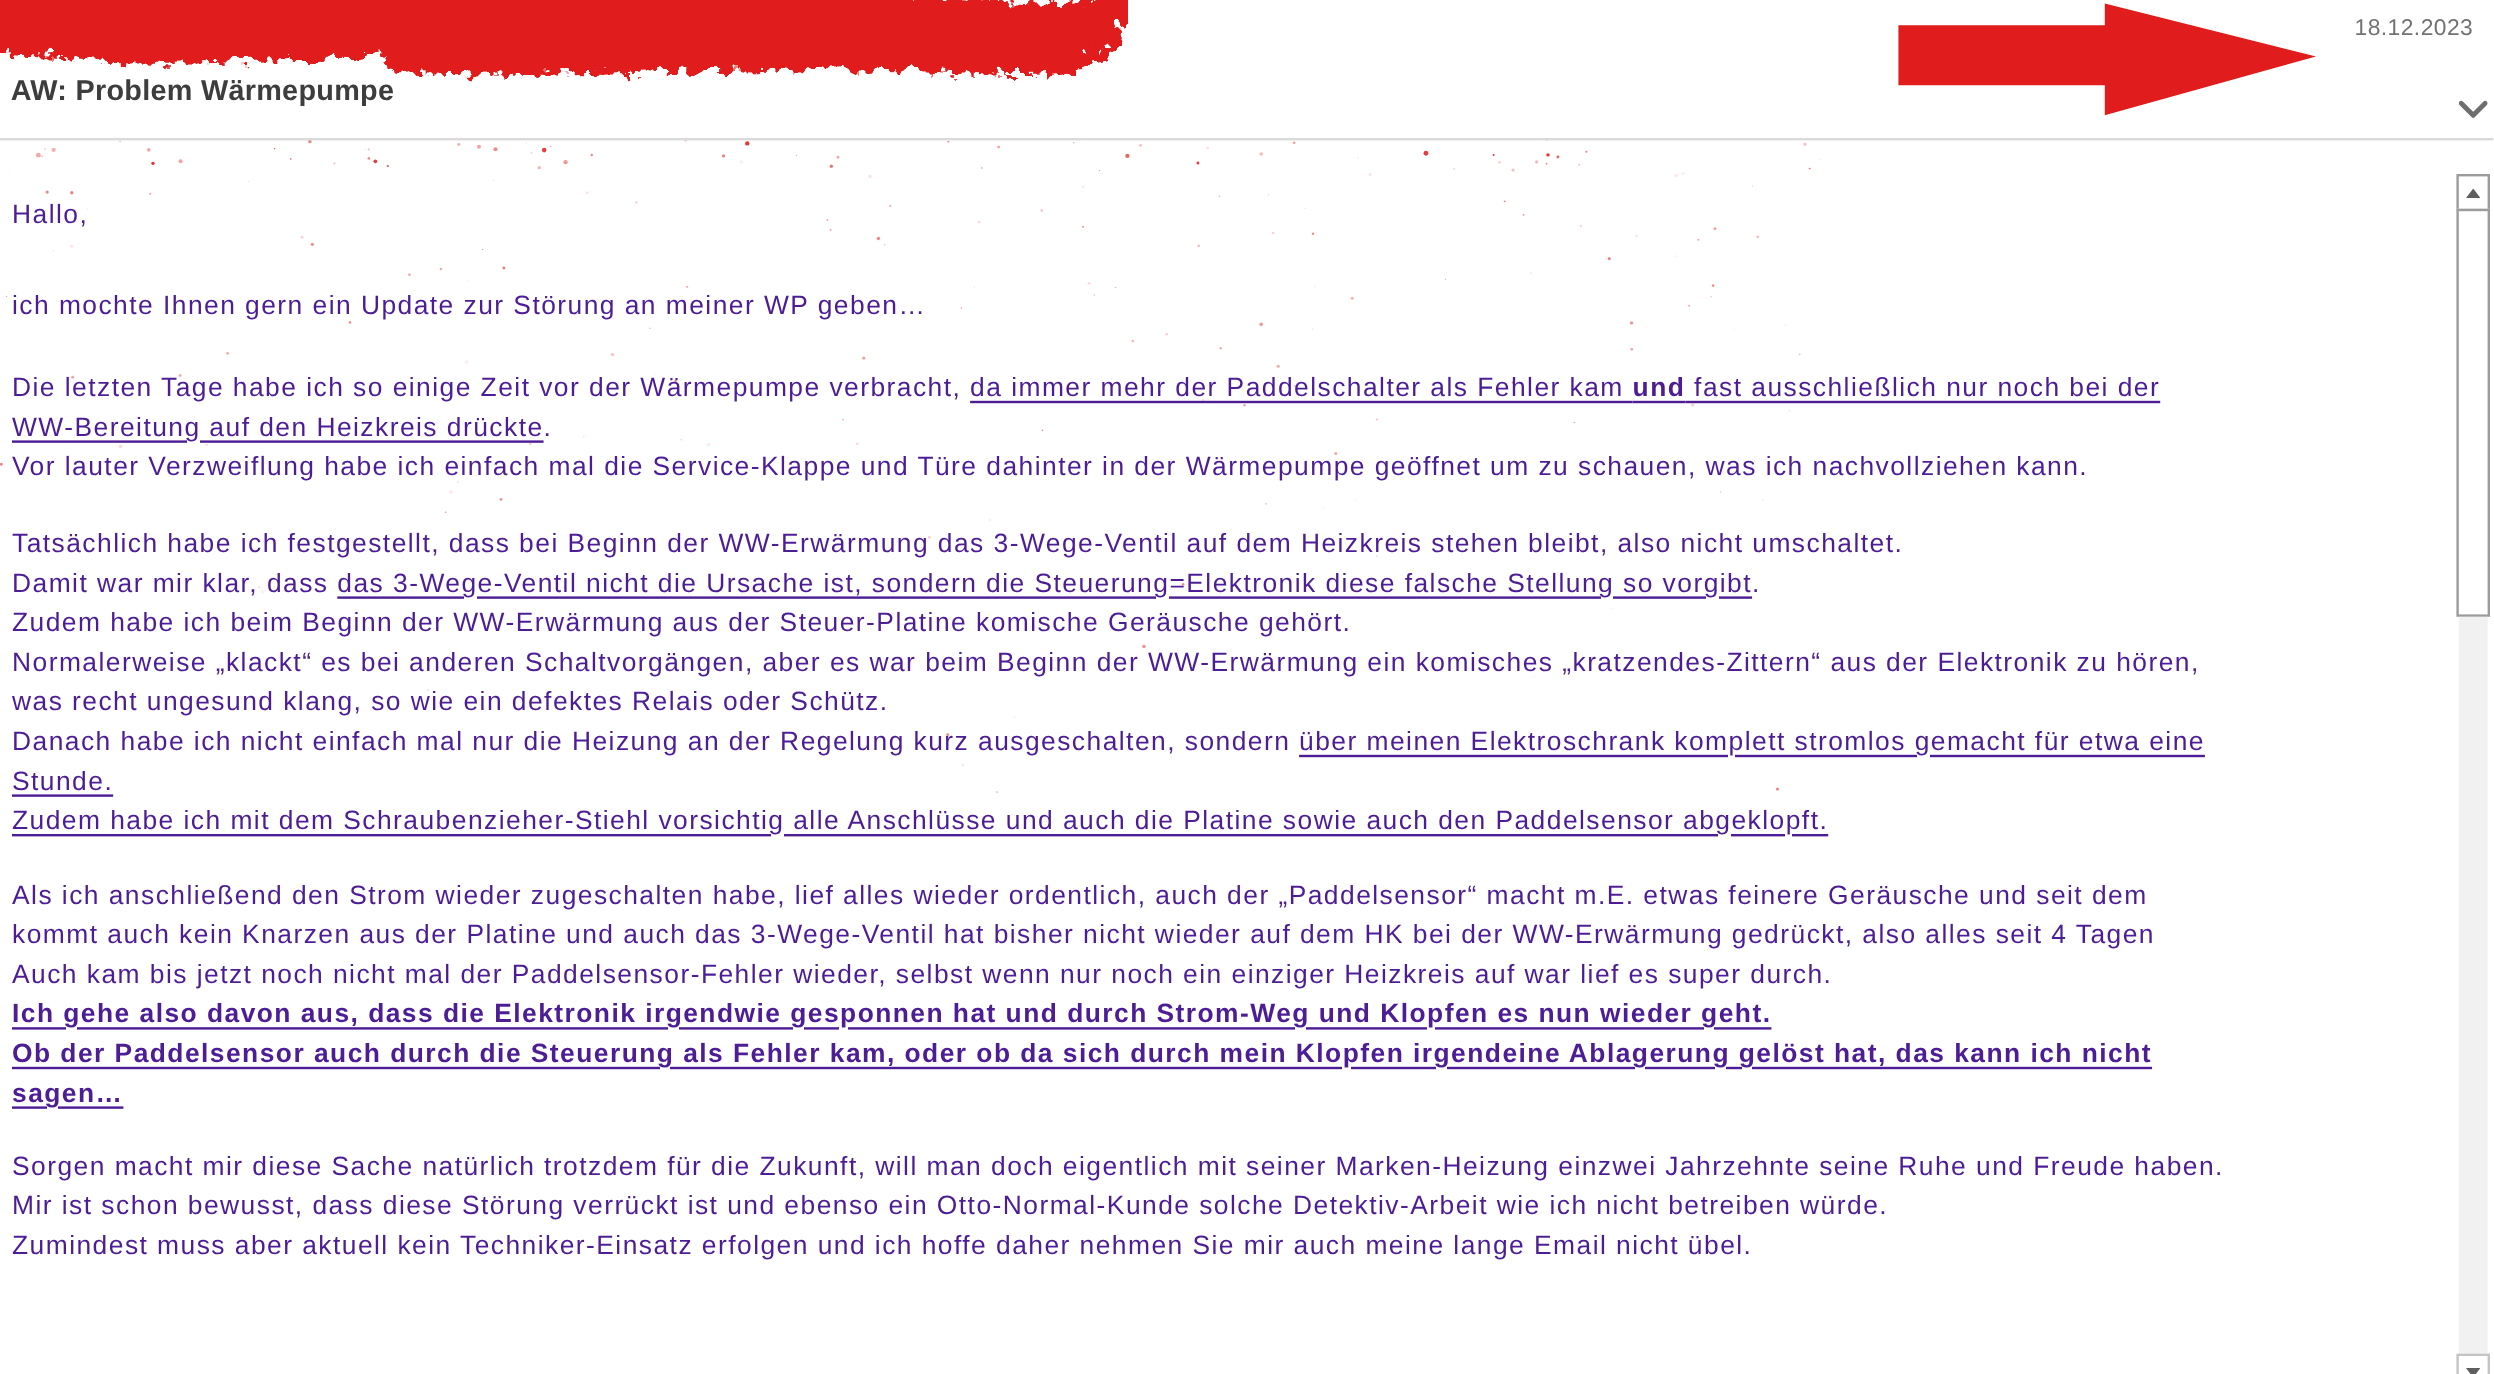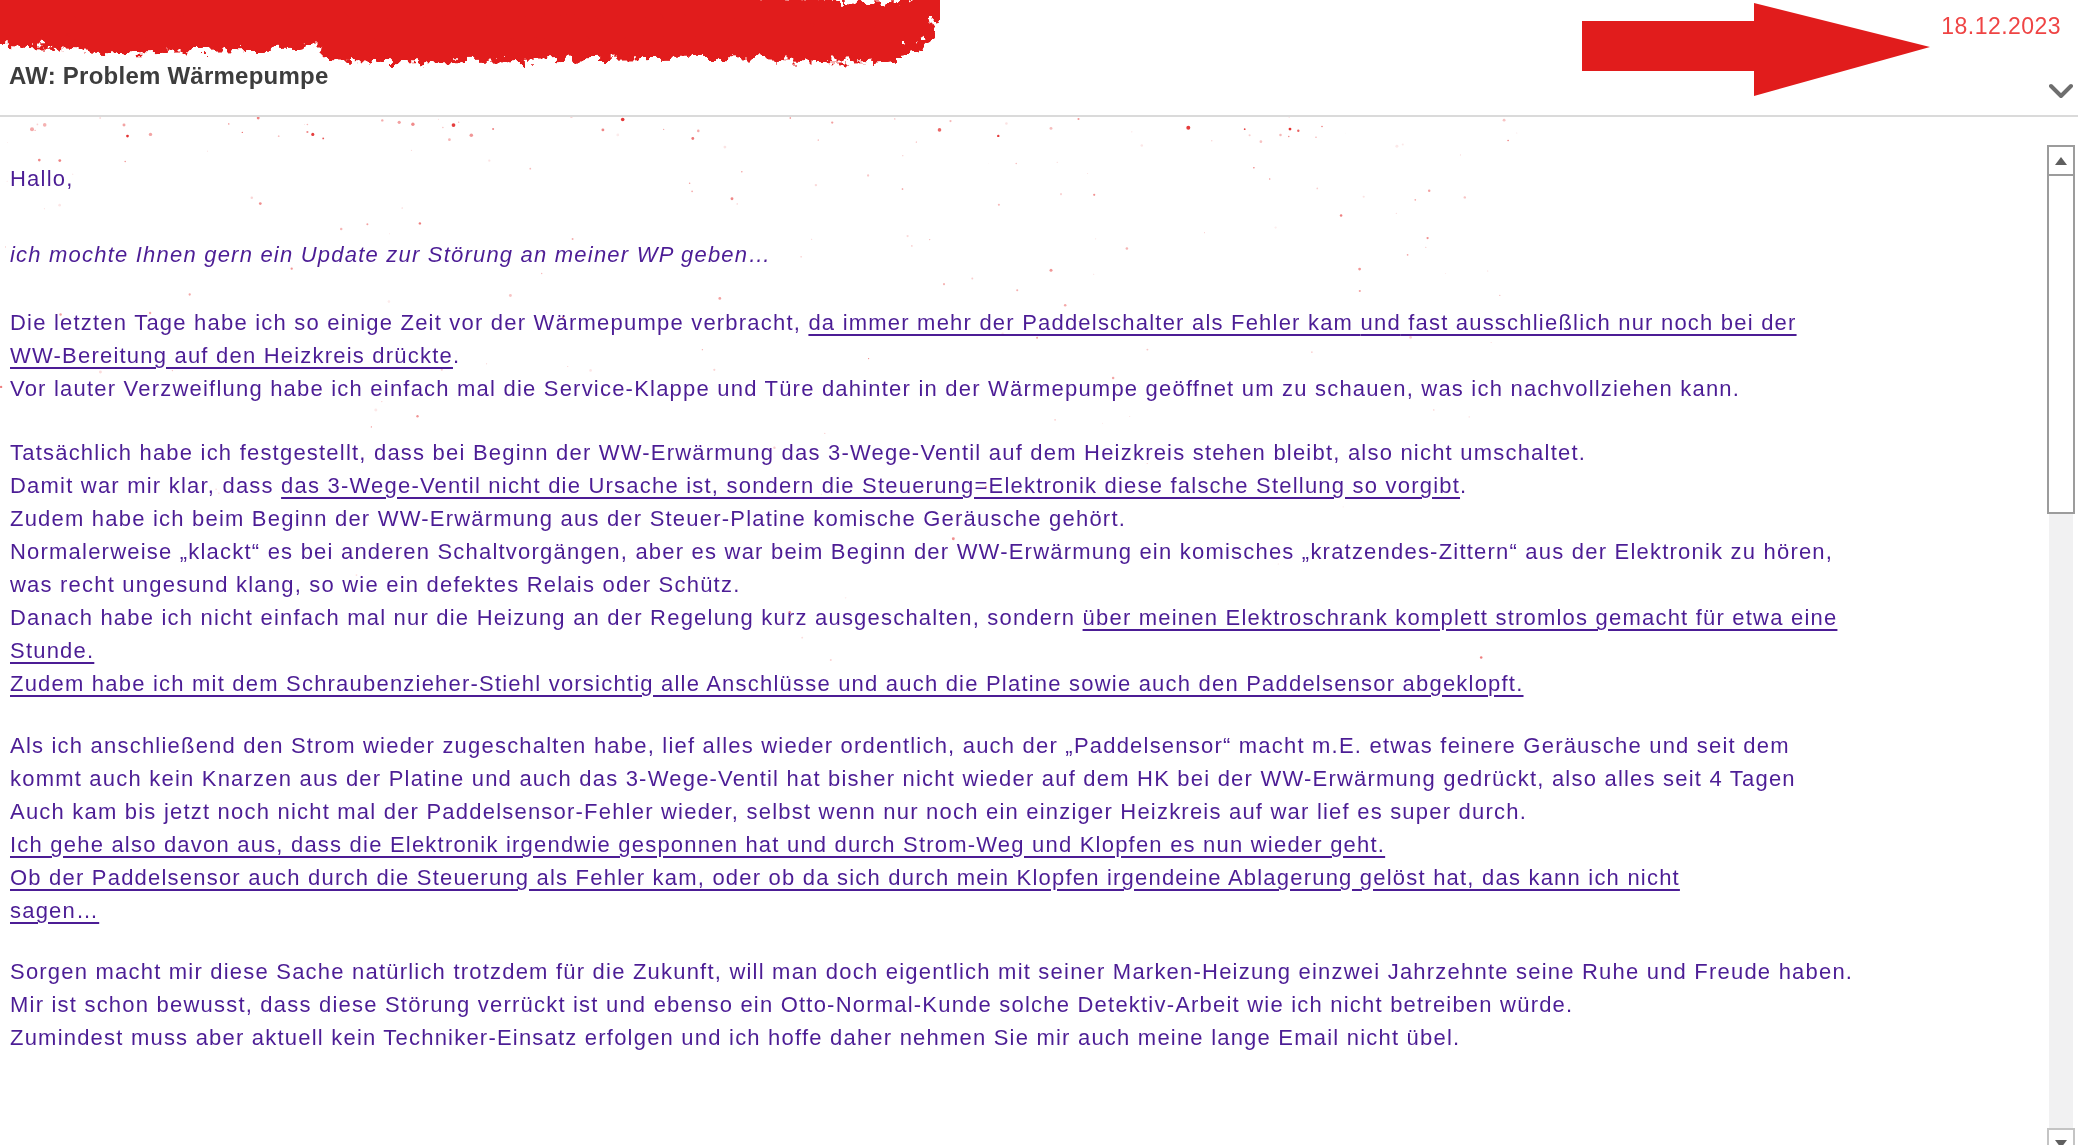--- a/index.html
+++ b/index.html
@@ -11,44 +11,44 @@
   .page{position:relative;width:2078px;height:1145px;overflow:hidden;}
 
   
   .msg-header{position:absolute;left:0;top:0;width:100%;height:116px;background:#ffffff;}
   .subject{
     position:absolute;left:9px;top:62px;
     font-size:24px;font-weight:700;color:#3d3d3d;letter-spacing:.01em;
   }
   .date{
     position:absolute;right:17px;top:13px;
-    font-size:23px;color:#ef4444;letter-spacing:.02em;
+    font-size:19px;color:#737373;letter-spacing:.02em;
   }
   .scribble{position:absolute;left:0;top:0;pointer-events:none;}
   .annot-arrow{position:absolute;left:1578px;top:0;pointer-events:none;}
   .chevron{position:absolute;left:2049px;top:83px;cursor:pointer;}
   .header-divider{
     position:absolute;left:0;top:115px;width:100%;height:2px;
     background:#dadada;border:0;
   }
 
   
   .speckle{position:absolute;left:0;top:0;pointer-events:none;}
 
   
   .email-body{
     position:absolute;left:0;top:117px;width:2046px;height:941px;
     padding:45px 0 0 10px;box-sizing:border-box;overflow:hidden;
     font-size:22px;color:#4c1d95;letter-spacing:.055em;
   }
   .line{height:33px;line-height:33px;white-space:pre;}
   .line span.u{text-decoration:underline;text-decoration-thickness:2px;text-underline-offset:4px;}
-  .line span.b{font-weight:normal;}
+  .line span.b{font-weight:bold;}
   .block:nth-child(1){margin-bottom:43px;}
-  .block:nth-child(2){margin-bottom:35px;font-style:italic;}
+  .block:nth-child(2){margin-bottom:35px;}
   .block:nth-child(3){margin-bottom:31px;}
   .block:nth-child(4){margin-bottom:29px;}
   .block:nth-child(5){margin-bottom:28px;}
 
   
   .scrollbar{position:absolute;left:2047px;top:145px;width:28px;height:1000px;}
   .sb-btn{
     position:absolute;left:0;width:28px;height:31px;background:#ffffff;
     border:2px solid #9c9c9c;box-sizing:border-box;
     display:flex;align-items:center;justify-content:center;cursor:pointer;

